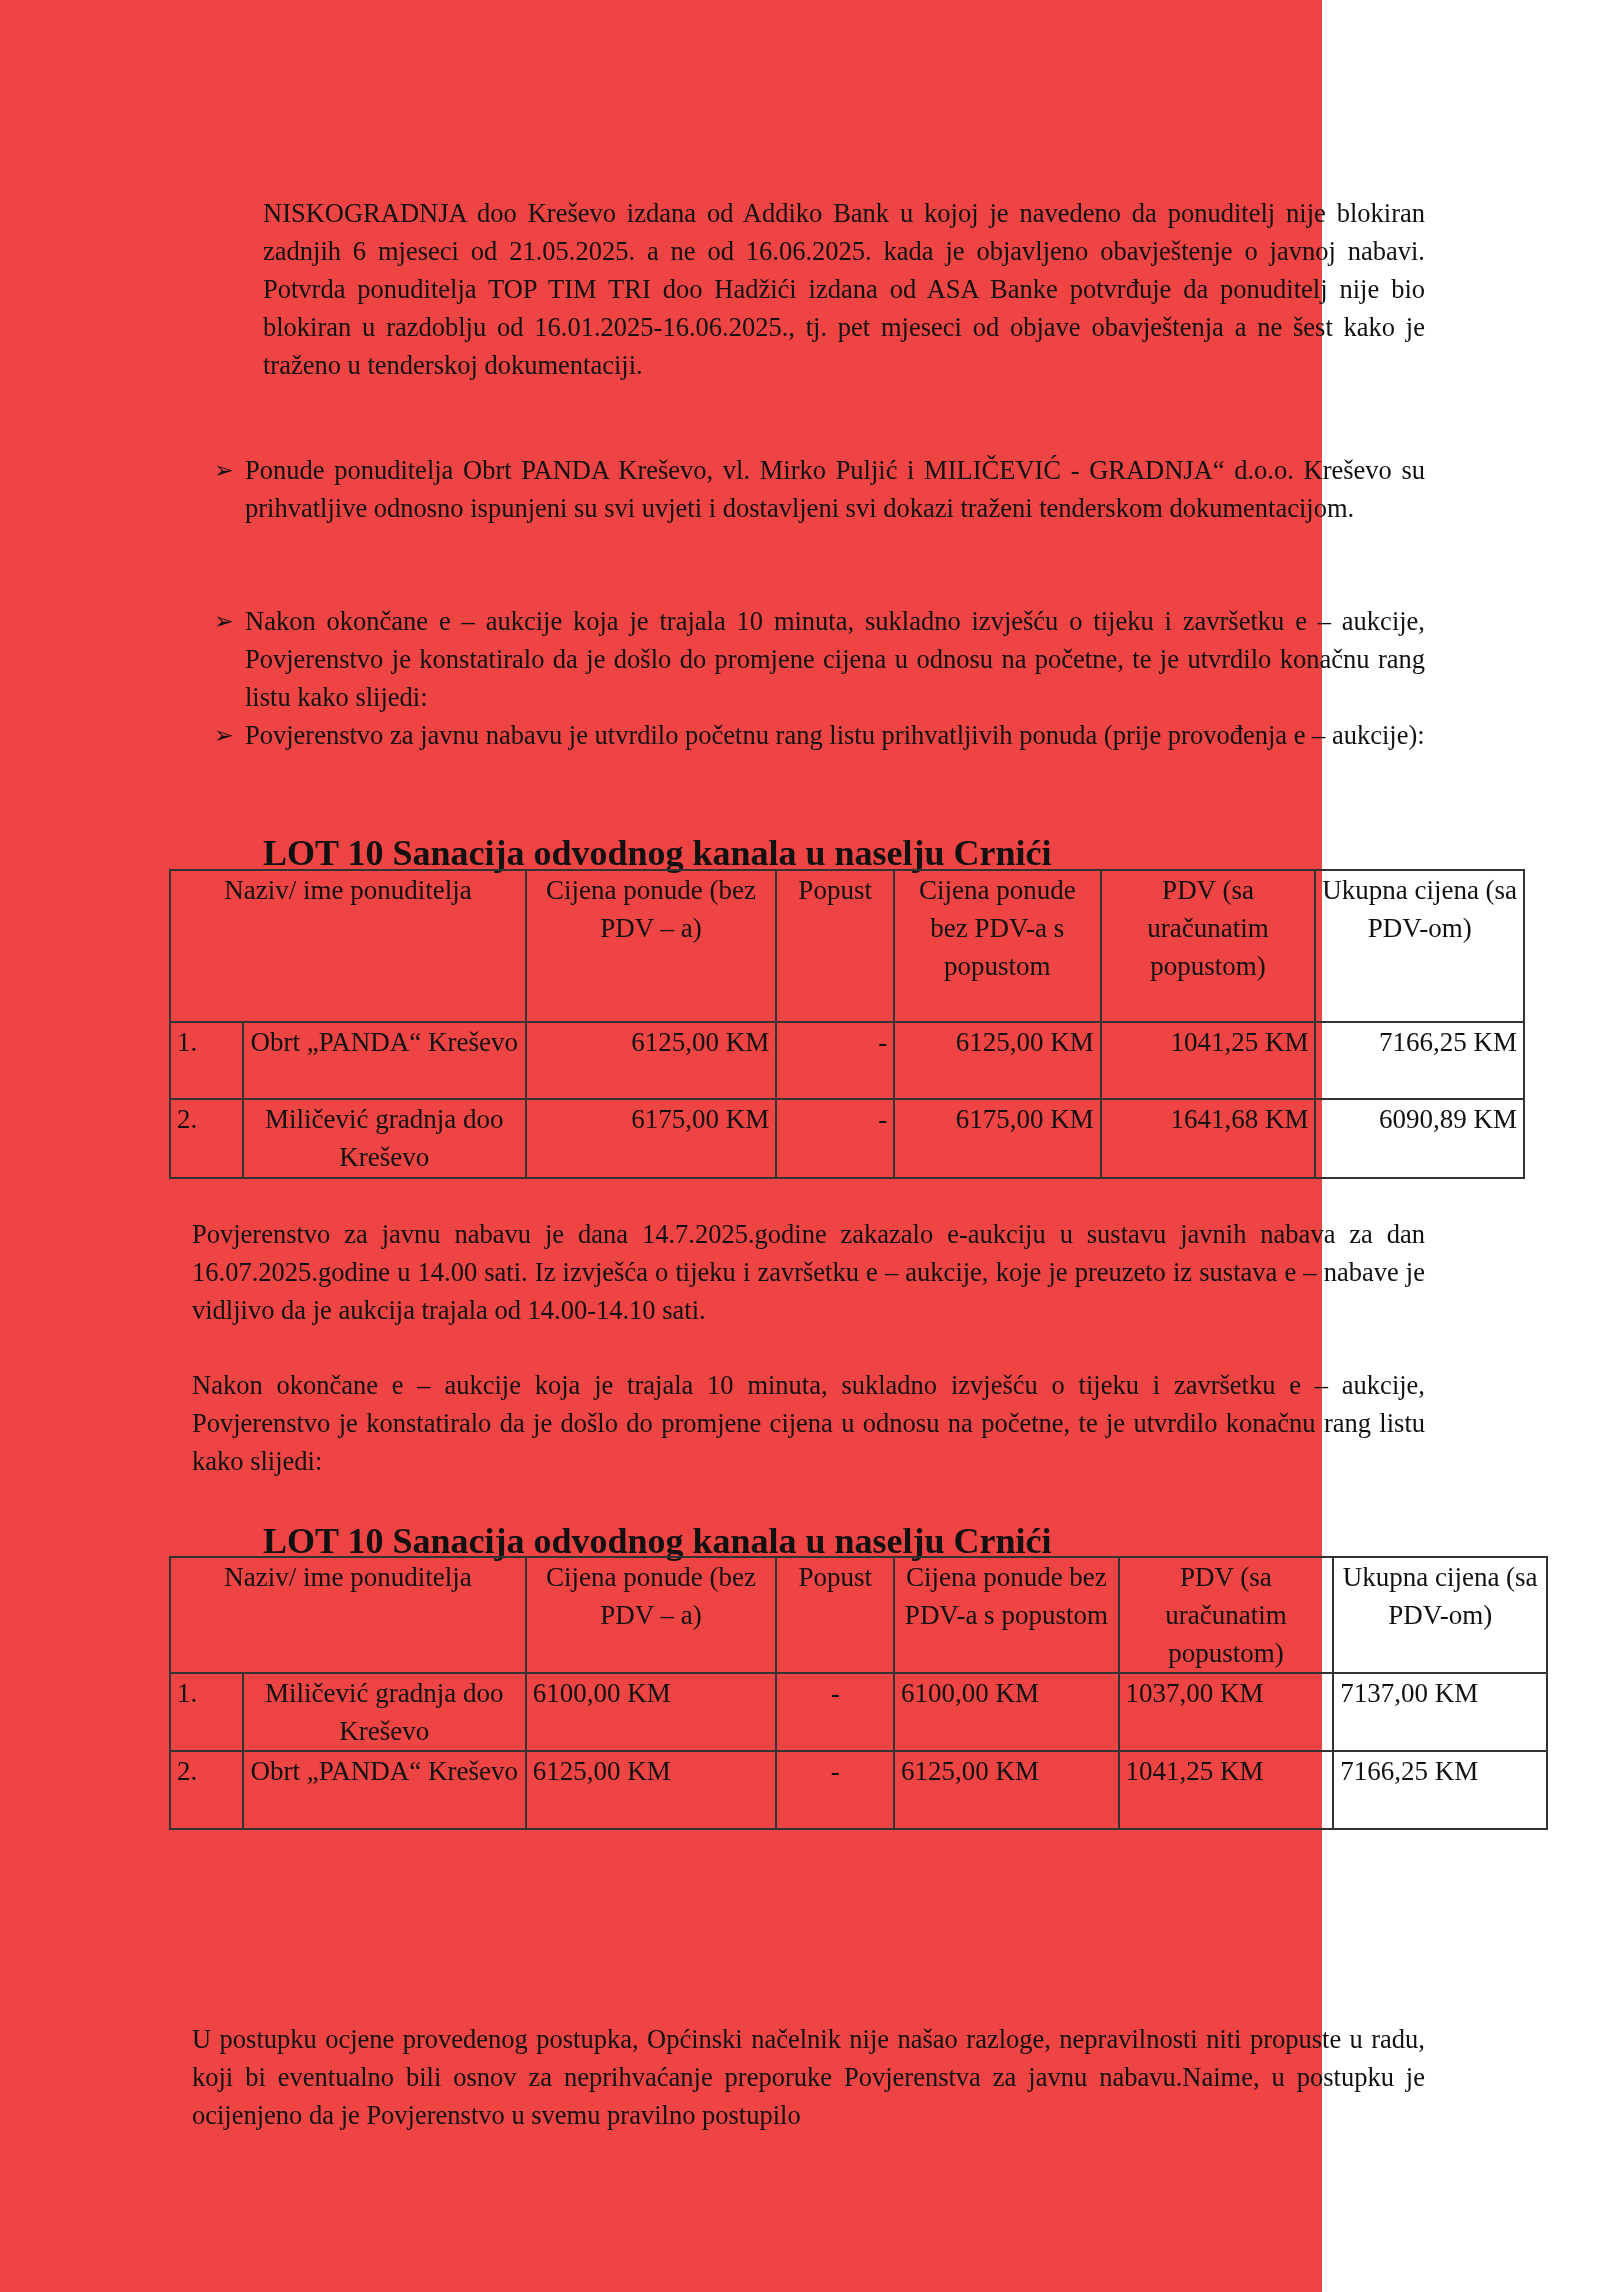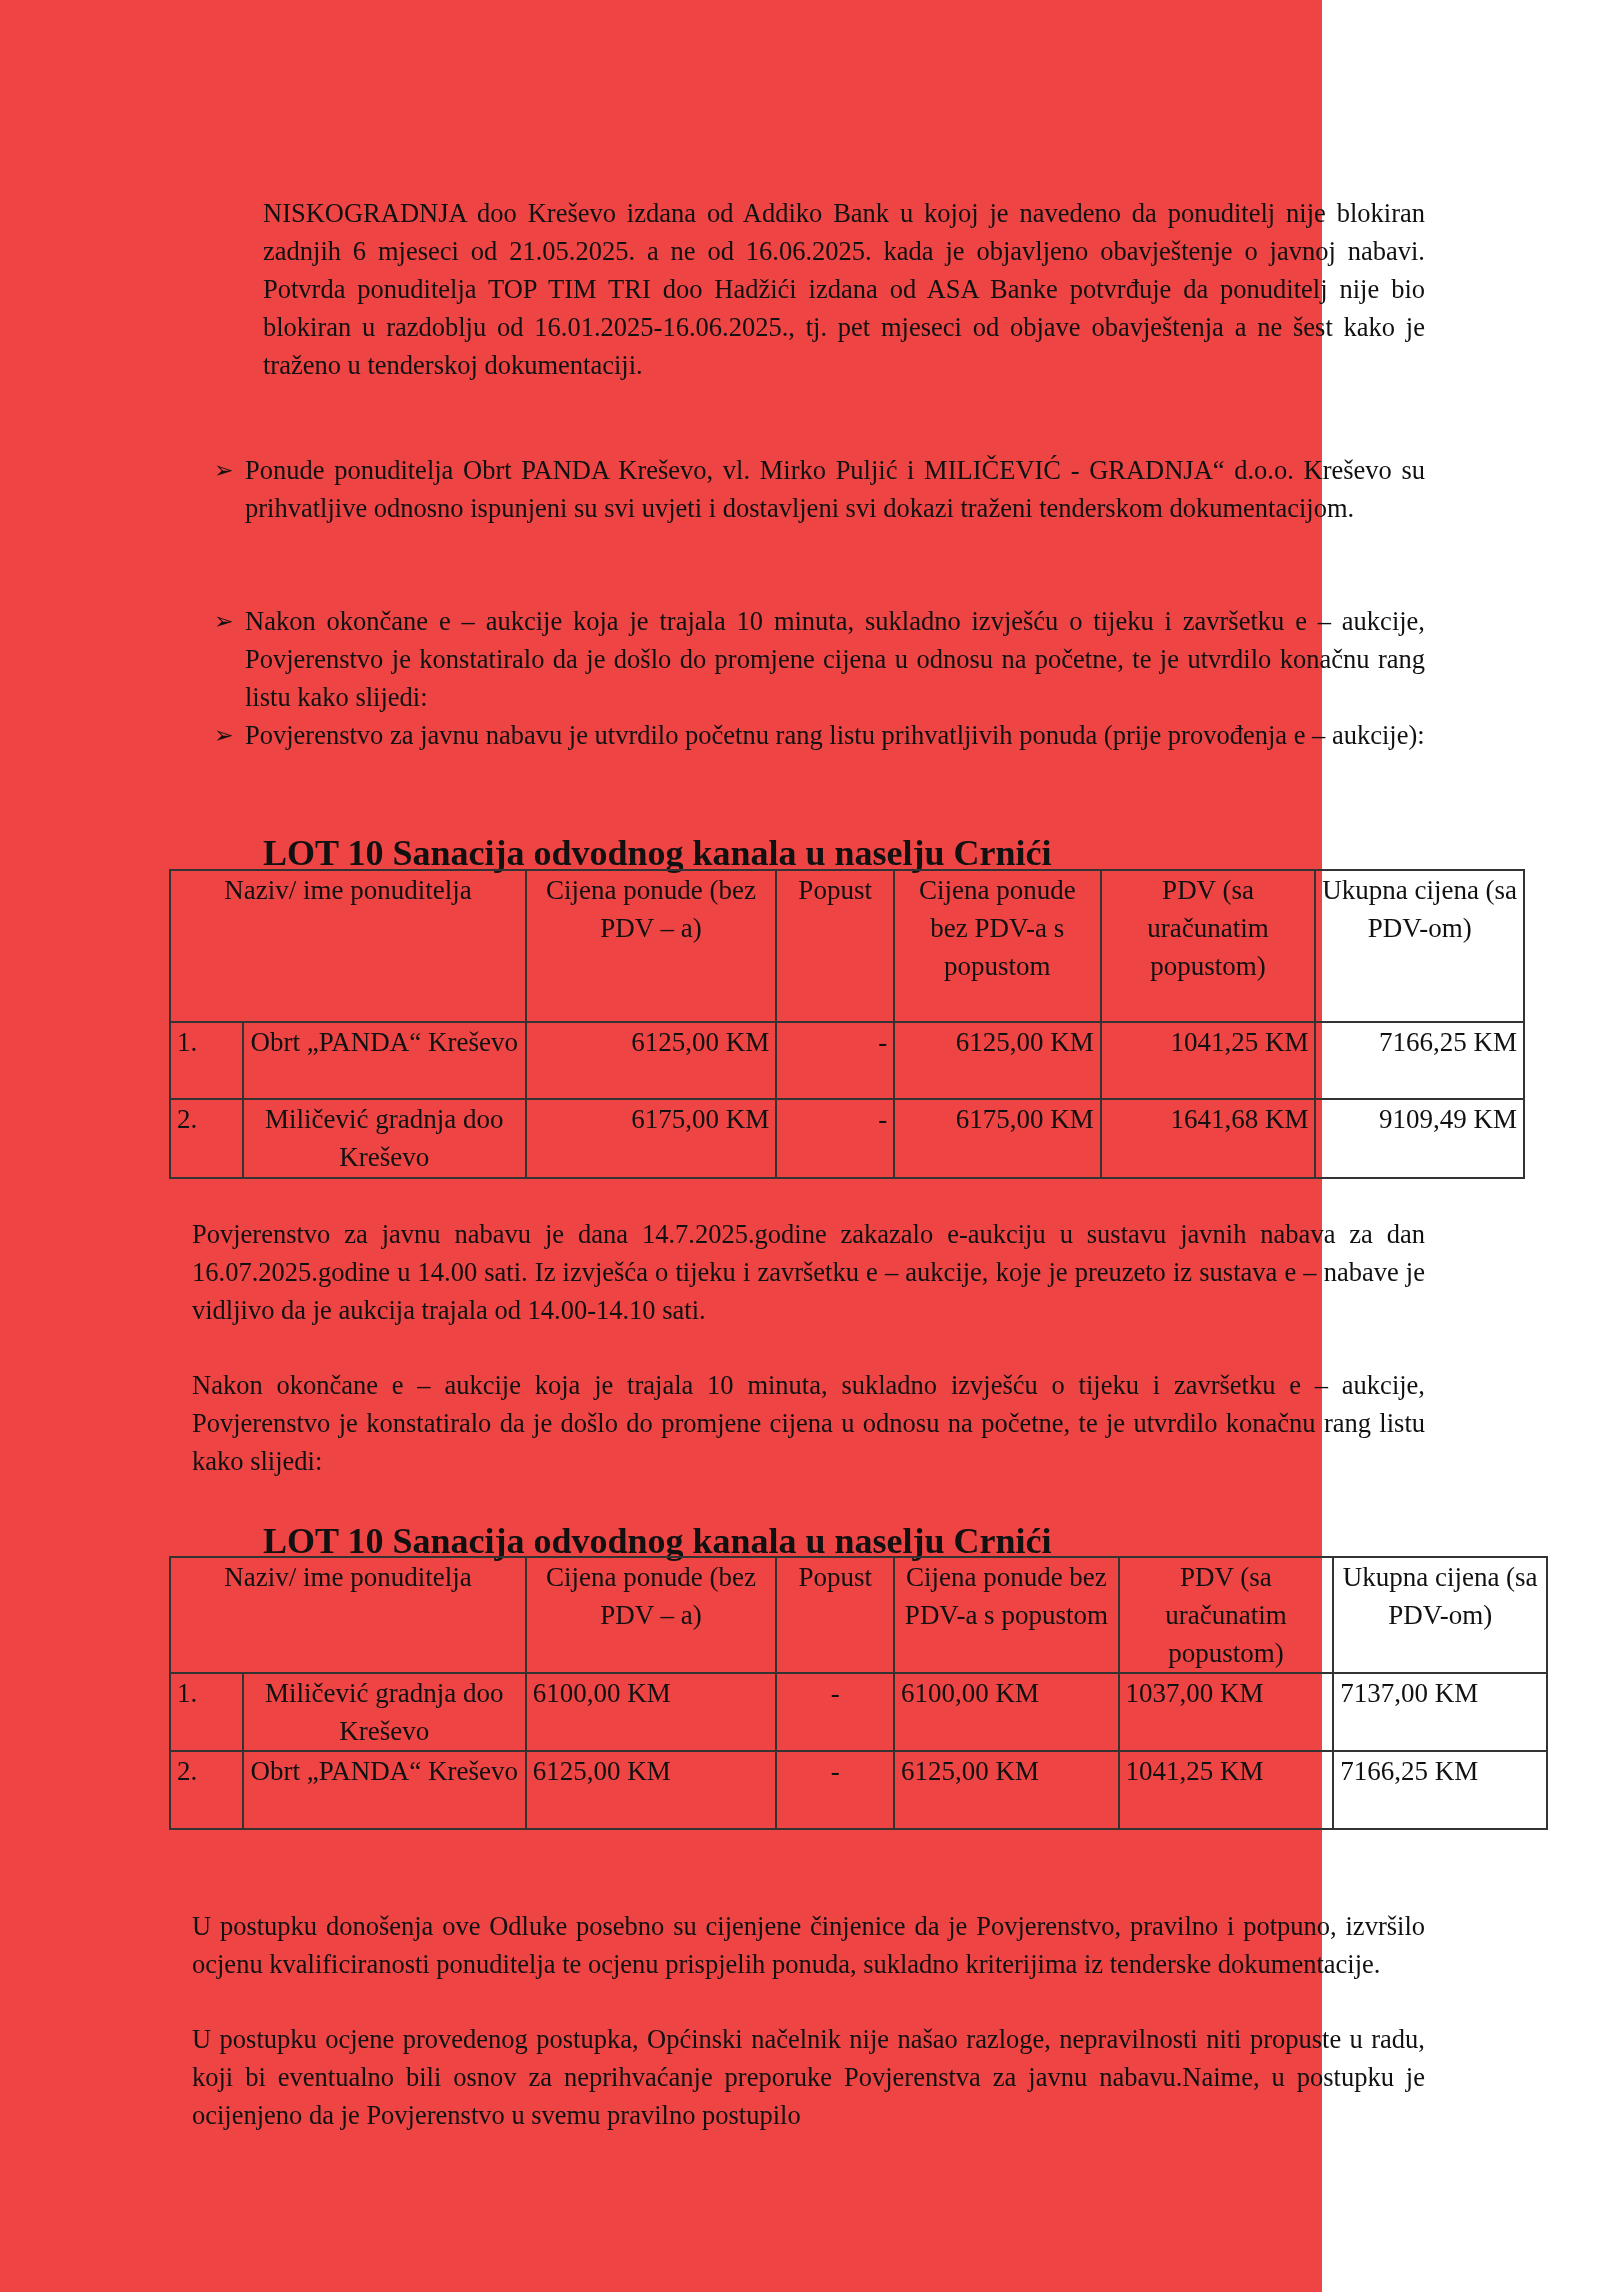--- a/index.html
+++ b/index.html
@@ -75,21 +75,21 @@
       <td class="money">1041,25 KM</td>
       <td class="money">7166,25 KM</td>
     </tr>
     <tr style="height:79px;">
       <td class="num">2.</td>
       <td class="name">Miličević gradnja doo Kreševo</td>
       <td class="money">6175,00 KM</td>
       <td class="popust">-</td>
       <td class="money">6175,00 KM</td>
       <td class="money">1641,68 KM</td>
-      <td class="money">9109,49 KM</td>
+      <td class="money">6090,89 KM</td>
     </tr>
   </tbody>
     </table>
 
   <p class="para flush" style="top:1215px;">Povjerenstvo za javnu nabavu je dana 14.7.2025.godine zakazalo e-aukciju u sustavu javnih nabava za dan 16.07.2025.godine u 14.00 sati. Iz izvješća o tijeku i završetku e – aukcije, koje je preuzeto iz sustava e – nabave je vidljivo da je aukcija trajala od 14.00-14.10 sati.</p>
 
   <p class="para flush" style="top:1366px;">Nakon okončane e – aukcije koja je trajala 10 minuta, sukladno izvješću o tijeku i završetku e – aukcije, Povjerenstvo je konstatiralo da je došlo do promjene cijena u odnosu na početne, te je utvrdilo konačnu rang listu kako slijedi:</p>
 
   <div class="lot-title" style="top:1527px;">LOT 10 Sanacija odvodnog kanala u naselju Crnići</div>
 
@@ -126,18 +126,17 @@
       <td class="name">Obrt „PANDA“ Kreševo</td>
       <td class="money c">6125,00 KM</td>
       <td class="popust c">-</td>
       <td class="money c">6125,00 KM</td>
       <td class="money c">1041,25 KM</td>
       <td class="money c">7166,25 KM</td>
     </tr>
   </tbody>
     </table>
 
-  <p class="para flush" style="top:1907px;">U postupku donošenja ove Odluke posebno su cijenjene činjenice da je Povjerenstvo, pravilno i potpuno, izvršilo ocjenu kvalificiranosti ponuditelja te ocjenu prispjelih ponuda, sukladno kriterijima iz tenderske dokumentacije.</p>
 
   <p class="para flush" style="top:2020px;">U postupku ocjene provedenog postupka, Općinski načelnik nije našao razloge, nepravilnosti niti propuste u radu, koji bi eventualno bili osnov za neprihvaćanje preporuke Povjerenstva za javnu nabavu.Naime, u postupku je ocijenjeno da je Povjerenstvo u svemu pravilno postupilo</p>
 
 </div>
 
 
 </body></html>

